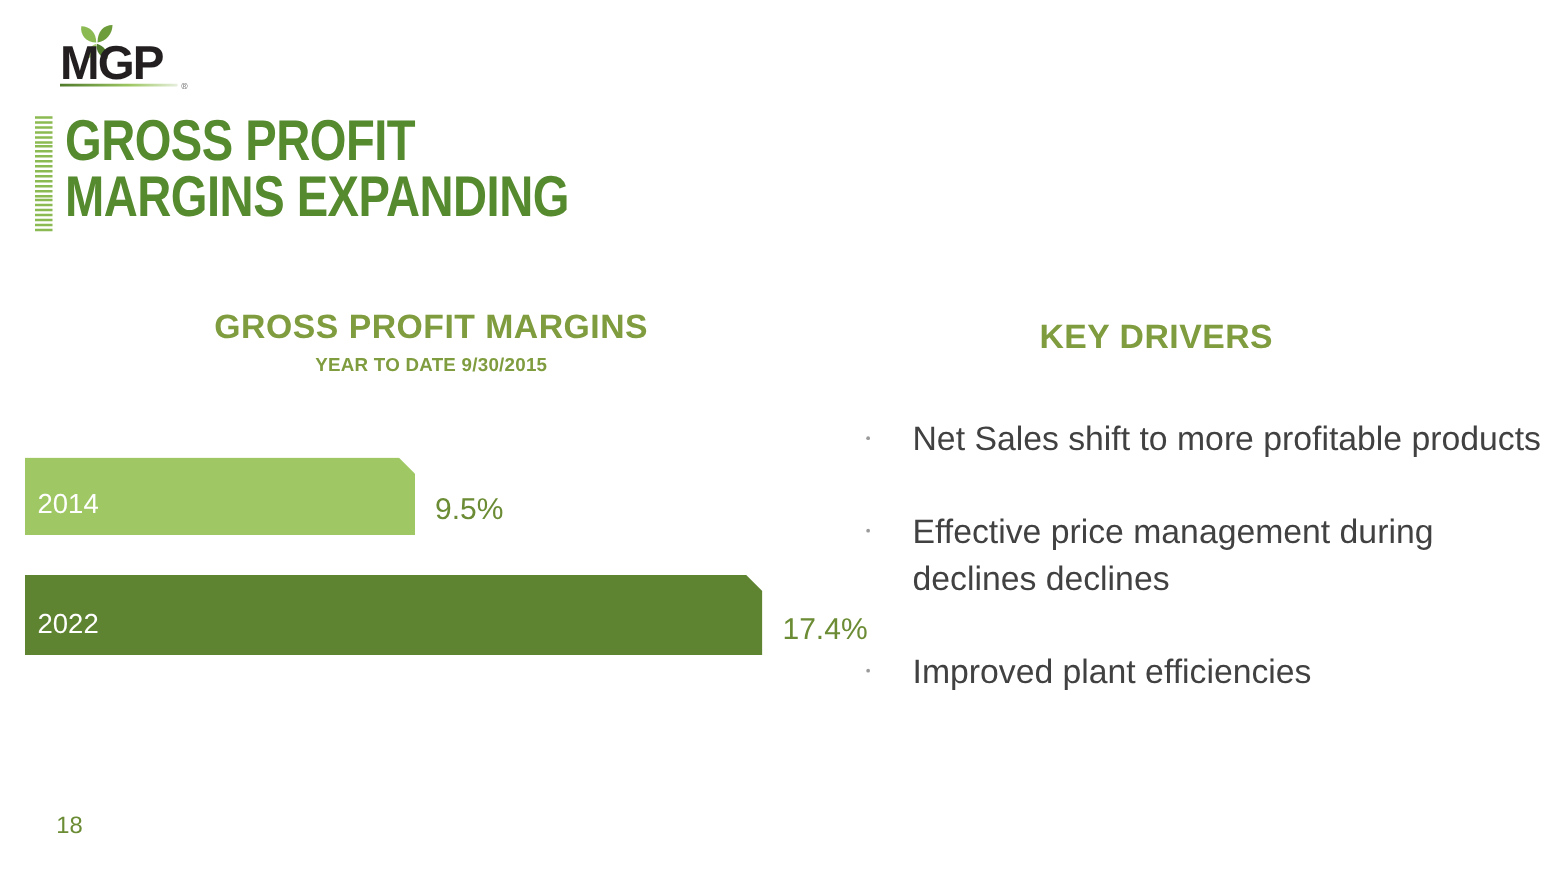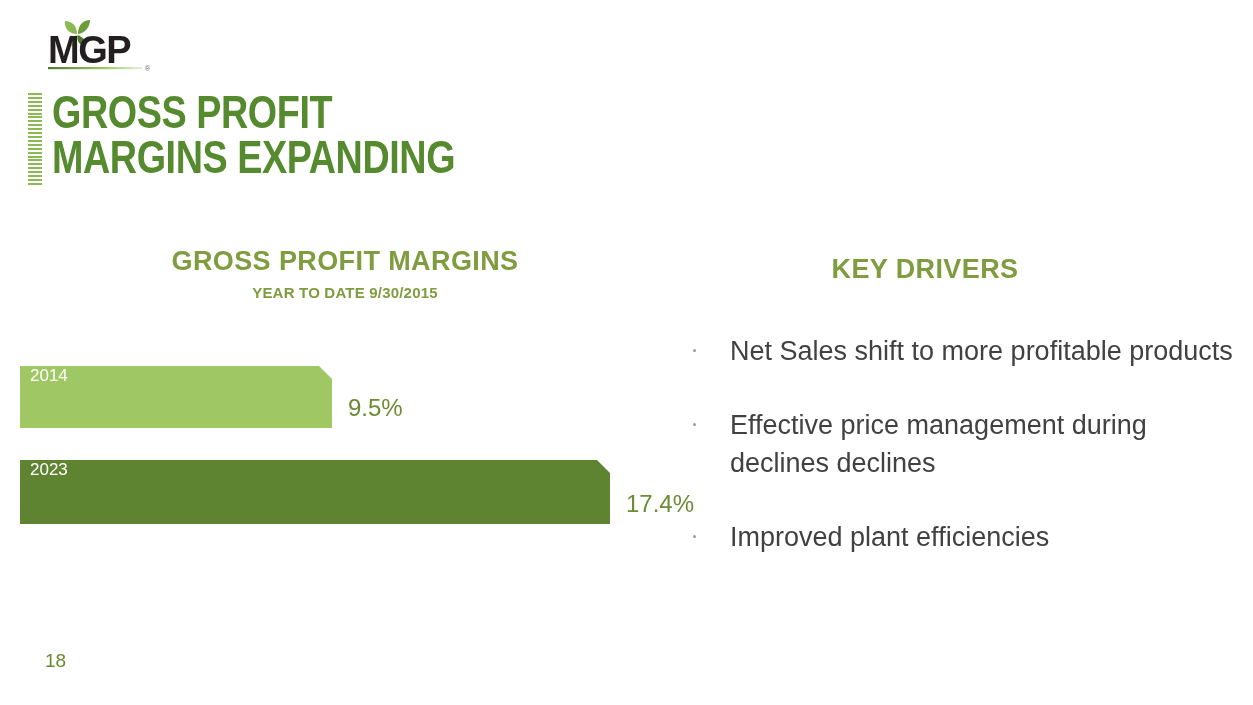--- a/index.html
+++ b/index.html
@@ -98,23 +98,23 @@
 
   .bar-row {
     position: absolute;
     left: 20px;
     display: flex;
     align-items: center;
   }
   .bar-shape {
     position: relative;
     display: flex;
-    align-items: flex-start;
+    align-items: flex-end;
     color: #ffffff;
-    font-size: 17px;
+    font-size: 22px;
     padding: 0 4px 12px 10px;
     clip-path: polygon(0 0, calc(100% - 13px) 0, 100% 13px, 100% 100%, 0 100%);
   }
   .bar-value {
     font-size: 24px;
     color: #6b8c34;
     margin-left: 16px;
     white-space: nowrap;
     align-self: flex-end;
     padding-bottom: 6px;
@@ -243,21 +243,21 @@
 
       <div class="bar-row" style="top:128px;">
         <div class="bar-shape" id="bar-0" style="background:#9fc864; width:312px; height:62px;">
           <span>2014</span>
         </div>
         <span class="bar-value">9.5%</span>
       </div>
 
       <div class="bar-row" style="top:222px;">
         <div class="bar-shape" id="bar-1" style="background:#5f8431; width:590px; height:64px;">
-          <span>2023</span>
+          <span>2022</span>
         </div>
         <span class="bar-value">17.4%</span>
       </div>
 
     </div>
   </div>
 
   <div class="drivers-panel">
     <div class="drivers-title">KEY DRIVERS</div>
     <ul class="drivers-list">

